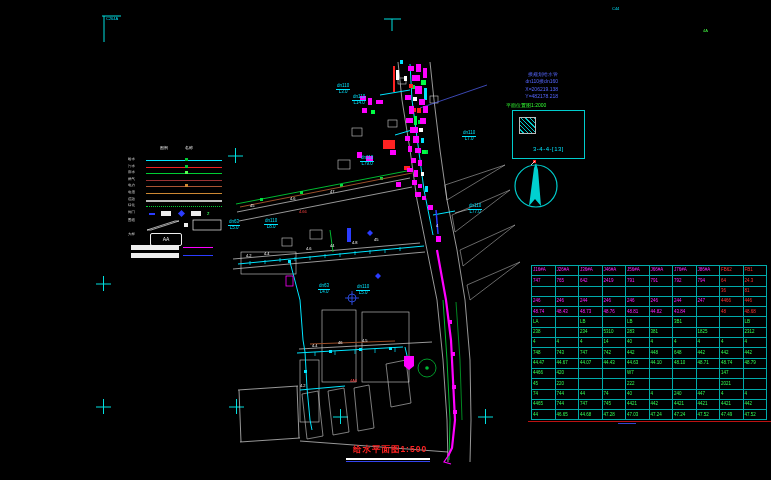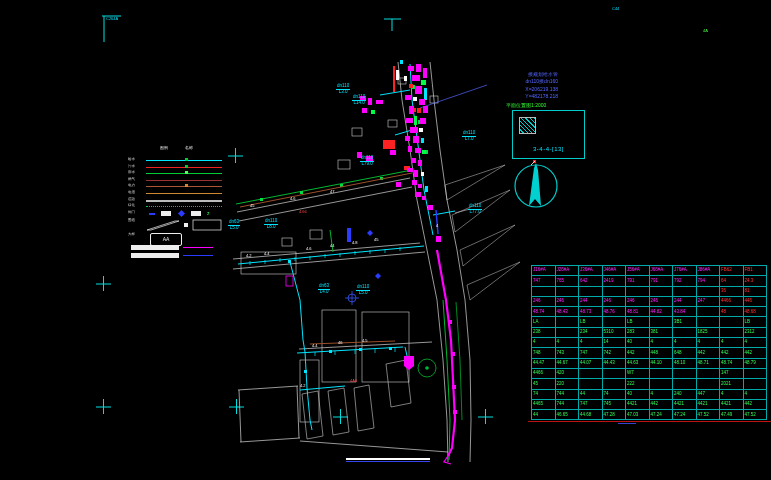--- a/index.html
+++ b/index.html
@@ -543,15 +543,16 @@
           <td style="color: rgb(51, 255, 85);">47.24</td>
           <td style="color: rgb(51, 255, 85);">47.52</td>
           <td style="color: rgb(51, 255, 85);">47.49</td>
           <td style="color: rgb(51, 255, 85);">47.52</td>
         </tr>
       </tbody>
     </table>
   <div id="tbl-redline"></div>
   <div id="tbl-blueseg"></div>
 
+  <div id="dtitle">给水平面图1:500</div>
   <div id="dtitle-rule1"></div>
   <div id="dtitle-rule2"></div>
 </div>
 
 </body></html>

